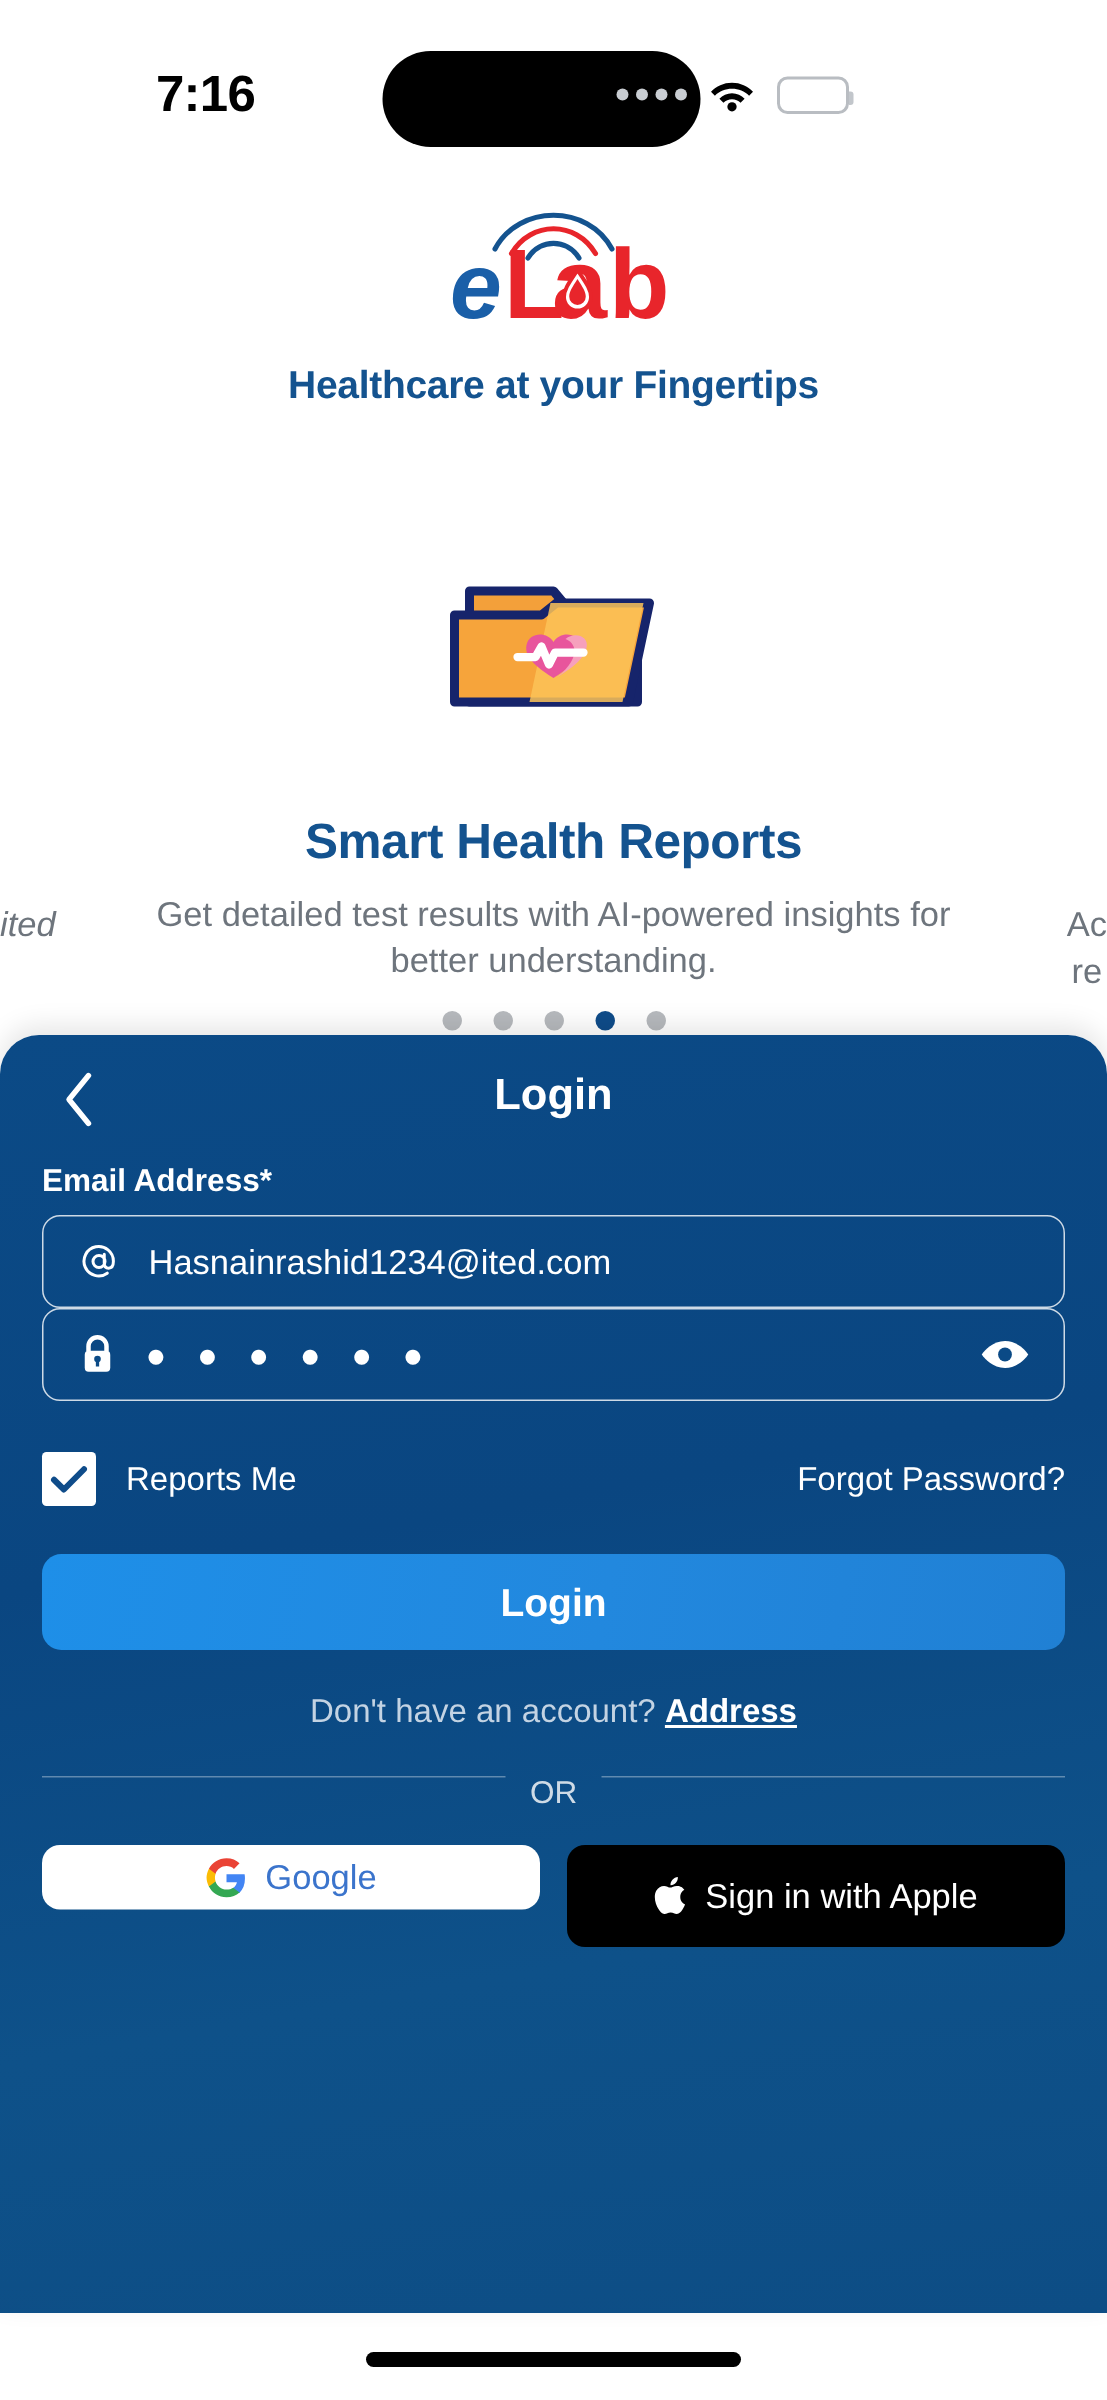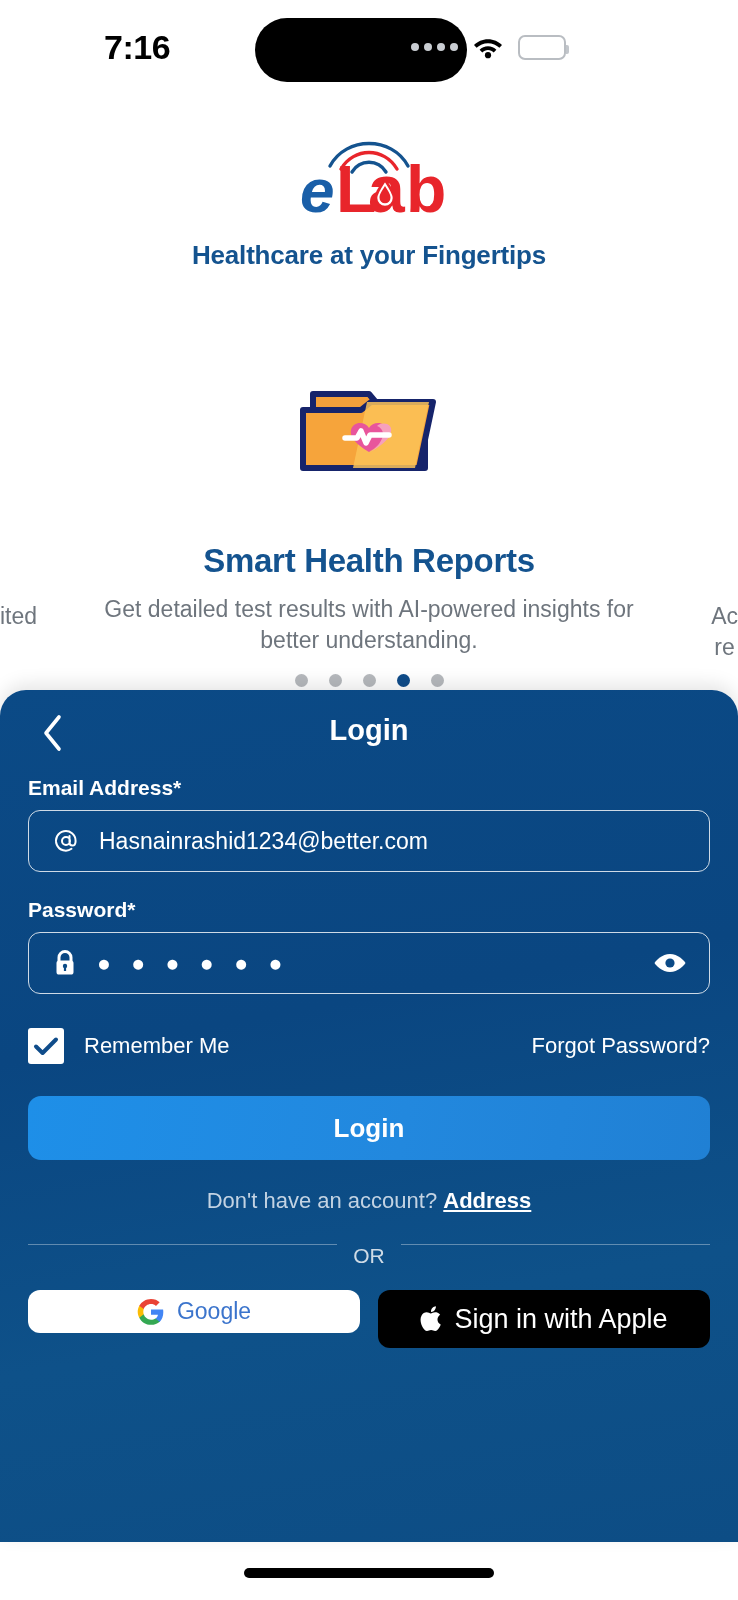--- a/index.html
+++ b/index.html
@@ -5,21 +5,21 @@
   * { box-sizing: border-box; margin: 0; padding: 0; }
   html, body {
     width: 738px; height: 1600px;
     background: #ffffff;
     font-family: "Liberation Sans", sans-serif;
     overflow: hidden;
   }
   .screen { position: relative; width: 738px; height: 1600px; background: #ffffff; overflow: hidden; }
 
   
-  .statusbar { position: absolute; top: 0; left: 0; width: 604px; height: 100px; }
+  .statusbar { position: absolute; top: 16px; left: 0; width: 604px; height: 100px; }
   .sb-time {
     position: absolute; left: 104px; top: 28px;
     font-size: 34px; font-weight: 600; color: #000; letter-spacing: -0.5px;
   }
   .dynamic-island {
     position: absolute; left: 255px; top: 18px;
     width: 212px; height: 64px; background: #000; border-radius: 32px;
   }
   .sb-right { position: absolute; right: 38px; top: 30px; height: 34px; display: flex; align-items: center; gap: 14px; }
   .cell-dots { display: flex; gap: 5px; align-items: center; }
@@ -44,21 +44,21 @@
     margin-top: 58px; text-align: center; font-size: 33px; font-weight: bold;
     color: #14538f; letter-spacing: -0.3px;
   }
   .slide-desc {
     margin-top: 14px; text-align: center; font-size: 23px; color: #6e757d;
     line-height: 1.35; padding: 0 83px;
   }
   .edge-text {
     position: absolute; top: 225px; font-size: 23px; color: #6e757d; line-height: 1.35;
   }
-  .edge-left { left: 0px; }
+  .edge-left { left: 0px; font-style: italic; }
   .edge-right { right: 0px; text-align: center; }
   .dots { position: absolute; top: 298px; left: 0; width: 738px; display: flex; justify-content: center; gap: 21px; }
   .dots i { width: 13px; height: 13px; border-radius: 50%; background: #b6b9bd; display: block; }
   .dots i.on { background: #0f4c8a; }
 
   
   .sheet {
     position: absolute; left: 0; top: 690px; width: 738px; height: 852px;
     background: linear-gradient(170deg, #0b4a86 0%, #0a4681 38%, #0e5189 70%, #0d4d85 100%);
     border-radius: 26px 26px 0 0;
@@ -109,23 +109,23 @@
   .or-row .ln { flex: 1; height: 1px; background: rgba(255,255,255,0.35); }
   .or-row .or-txt { font-size: 21px; color: #cfdbe6; }
 
   .social { margin-top: 22px; display: flex; gap: 18px; }
   .btn-google {
     flex: 1; height: 43px; background: #ffffff; border-radius: 12px; border: none;
     display: flex; align-items: center; justify-content: center; gap: 12px;
     font-size: 23px; color: #3b74cc; font-family: "Liberation Sans", sans-serif; cursor: pointer;
   }
   .btn-apple {
-    flex: 1; height: 58px; background: #000000; border-radius: 12px; border: none;
+    flex: 1; height: 68px; background: #000000; border-radius: 12px; border: none;
     display: flex; align-items: center; justify-content: center; gap: 10px;
-    font-size: 27px; color: #ffffff; font-family: "Liberation Sans", sans-serif; cursor: pointer;
+    font-size: 23px; color: #ffffff; font-family: "Liberation Sans", sans-serif; cursor: pointer;
   }
 
   .home-indicator {
     position: absolute; left: 50%; transform: translateX(-50%); bottom: 22px;
     width: 250px; height: 10px; background: #000; border-radius: 5px;
   }
 </style>
 </head>
 <body>
 
@@ -210,24 +210,23 @@
         </svg>
       </div>
       <div class="sheet-title">Login</div>
     </div>
 
     <div class="field-label">Email Address*</div>
     <div class="field">
       <svg width="30" height="30" viewBox="0 0 30 30">
         <path d="M20.5 22.8a9.8 9.8 0 1 1 4.1-7.9c0 3-1.3 4.6-3.2 4.6-1.8 0-2.9-1.2-2.9-3.3v-6.1M19 15a4 4 0 1 1-8 0 4 4 0 0 1 8 0z" fill="none" stroke="#ffffff" stroke-width="2" stroke-linecap="round"></path>
       </svg>
-      <span class="f-val">Hasnainrashid1234@better.com</span>
-    </div>
-
-    <div class="field-label">Password*</div>
+      <span class="f-val">Hasnainrashid1234@ited.com</span>
+    </div>
+
     <div class="field">
       <svg width="28" height="30" viewBox="0 0 28 30">
         <path d="M8 13V9.5a6 6 0 0 1 12 0V13" fill="none" stroke="#ffffff" stroke-width="3"></path>
         <rect x="5.5" y="12.5" width="17" height="14" rx="2.6" fill="#ffffff"></rect>
         <circle cx="14" cy="18" r="2.2" fill="#0b4a86"></circle>
         <rect x="12.9" y="18" width="2.2" height="5" fill="#0b4a86"></rect>
       </svg>
       <span class="f-dots">● ● ● ● ● ●</span>
       <svg width="34" height="24" viewBox="0 0 34 24">
         <path d="M17 3C9 3 3.2 9.3 1.5 12c1.7 2.7 7.5 9 15.5 9s13.8-6.3 15.5-9C30.8 9.3 25 3 17 3z" fill="#ffffff"></path>
@@ -235,21 +234,21 @@
       </svg>
     </div>
 
     <div class="row-remember">
       <div class="rm-left">
         <span class="checkbox">
           <svg width="26" height="20" viewBox="0 0 26 20">
             <path d="M3 10.5 L9.6 17 L23 3.5" fill="none" stroke="#0f4c8a" stroke-width="4" stroke-linecap="round" stroke-linejoin="round"></path>
           </svg>
         </span>
-        <span class="rm-label">Remember Me</span>
+        <span class="rm-label">Reports Me</span>
       </div>
       <span class="forgot">Forgot Password?</span>
     </div>
 
     <button class="login-btn">Login</button>
 
     <div class="register-line">
       <span>Don't have an account? </span><b>Address</b>
     </div>
 

